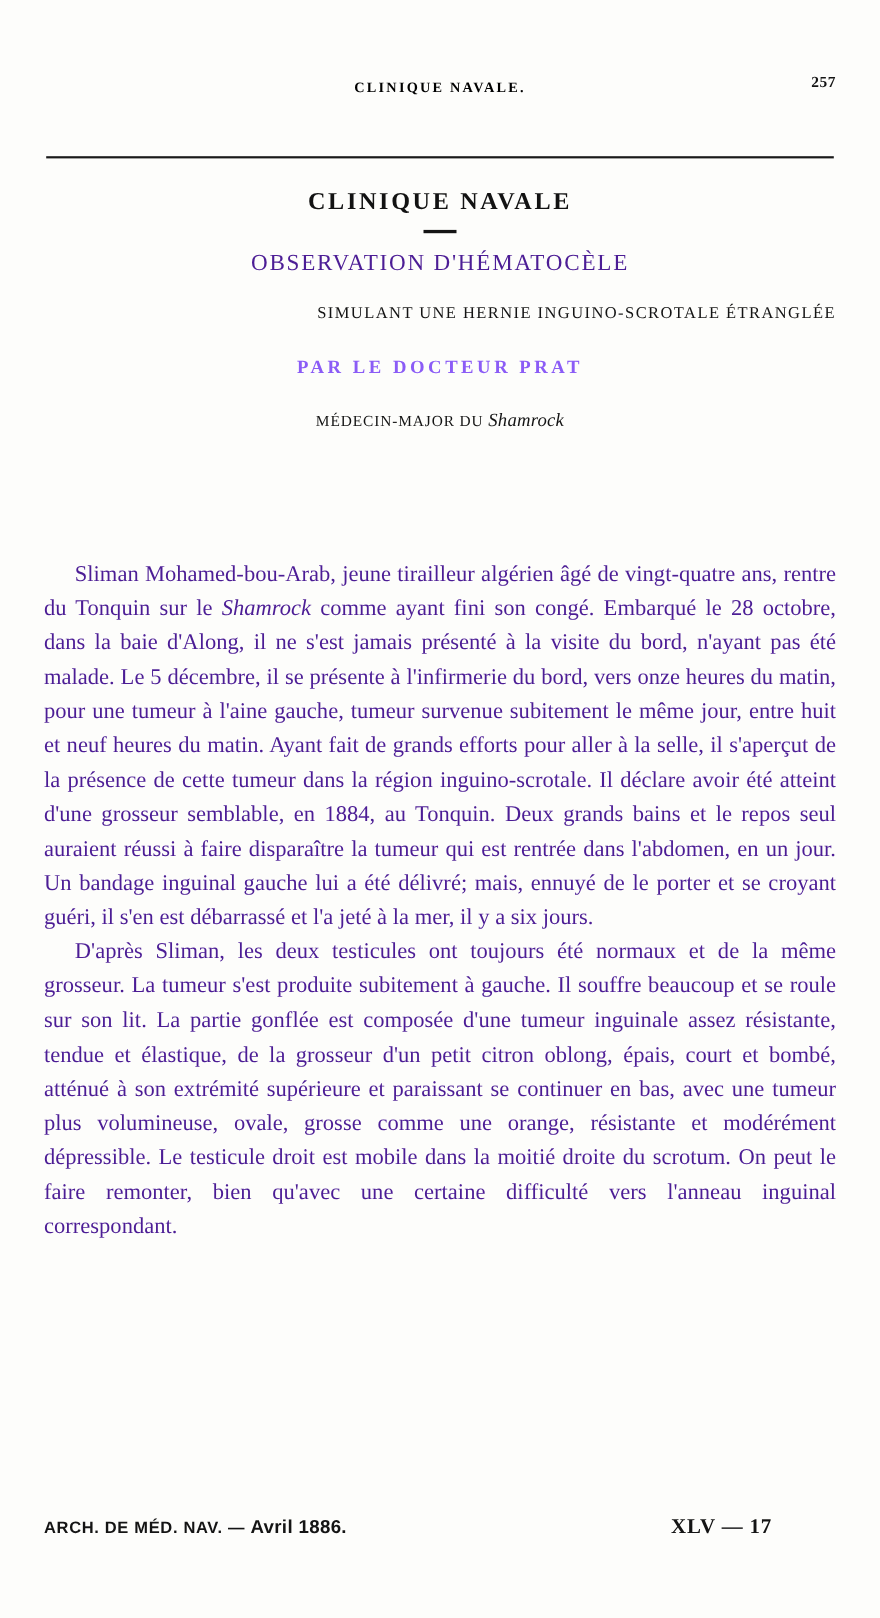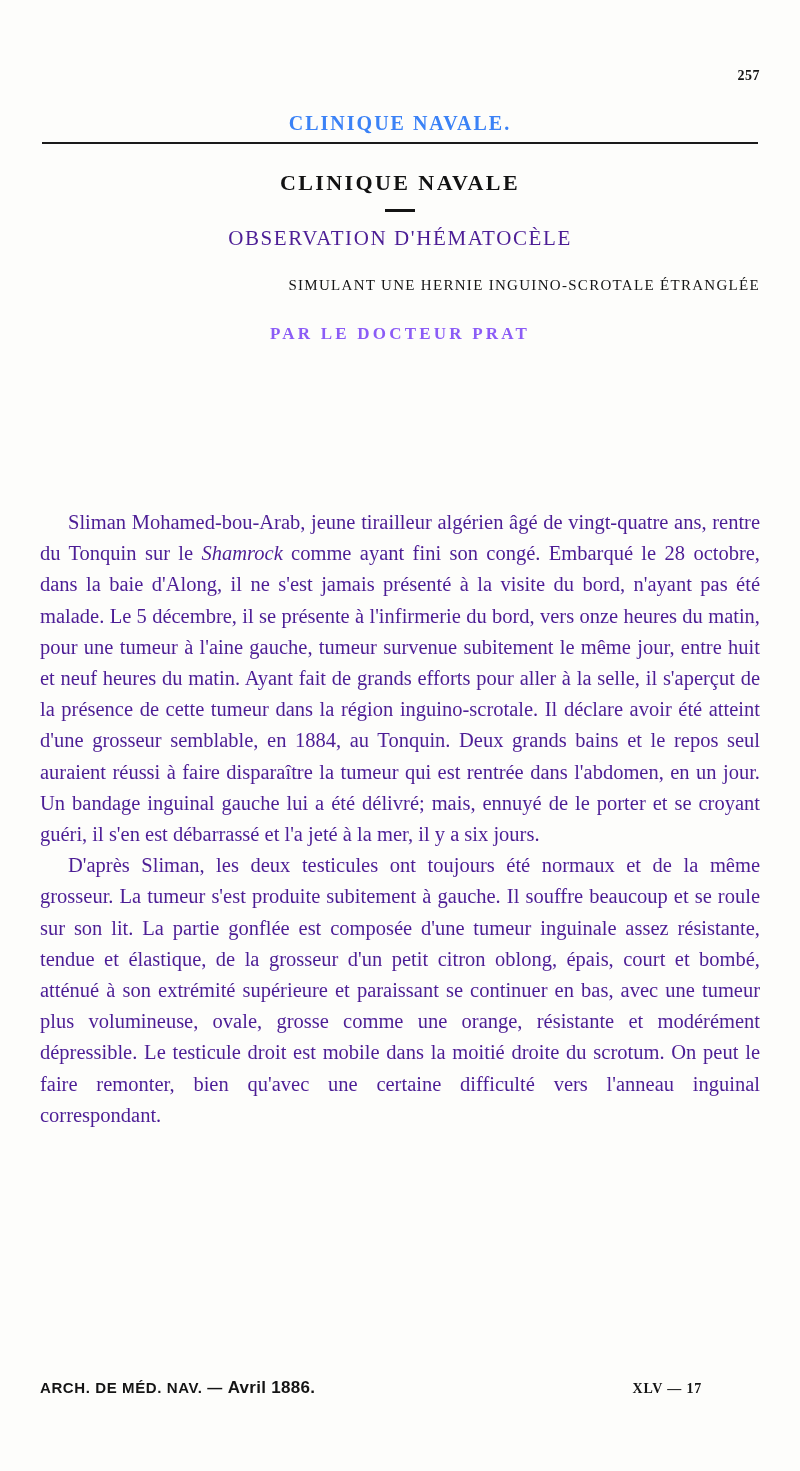--- a/index.html
+++ b/index.html
@@ -29,24 +29,23 @@
     left: 0;
     top: 42px;
     width: 720px;
     display: flex;
     align-items: baseline;
     justify-content: center;
   }
   .runhead-title {
     font-family: "Liberation Serif", serif;
     font-weight: bold;
-    font-size: 20px;
+    font-size: 13px;
     letter-spacing: 2.0px;
-    color: #3b82f6;
-    margin-top: 40px;
+    color: #000000;
   }
   .runhead-page {
     position: absolute;
     right: 0;
     top: 38px;
     font-family: "Liberation Serif", serif;
     font-weight: bold;
     font-size: 14px;
     letter-spacing: 0.5px;
     color: #141414;
@@ -147,21 +146,21 @@
     font-family: Liberation Sans, sans-serif;
     font-weight: bold;
     font-size: 15px;
     letter-spacing: 0.6px;
     color: #141414;
   }
   .foot-left .reg { font-weight: bold; font-size: 17px; letter-spacing: 0.3px;}
   .foot-right {
     font-family: "Liberation Serif", serif;
     font-weight: bold;
-    font-size: 14px;
+    font-size: 19px;
     letter-spacing: 0.8px;
     color: #141414;
     padding-right: 58px;
   }
 </style>
 </head>
 <body>
 
 <div class="page">
   <div class="sheet">
@@ -172,20 +171,21 @@
     <div class="runhead-page">257</div>
 
     <div class="rule"></div>
 
     <div class="headblock">
       <div class="h-main">CLINIQUE NAVALE</div>
       <div class="h-dash"></div>
       <div class="h-sub1">OBSERVATION D'HÉMATOCÈLE</div>
       <div class="h-sub2">SIMULANT UNE HERNIE INGUINO-SCROTALE ÉTRANGLÉE</div>
       <div class="h-author">PAR LE DOCTEUR PRAT</div>
+      <div class="h-affil"><span>MÉDECIN-MAJOR DU </span><span class="ital">Shamrock</span></div>
     </div>
 
     <div class="body">
       <p class="para"><span class="indent"></span><span>Sliman Mohamed-bou-Arab, jeune tirailleur algérien âgé de vingt-quatre ans, rentre du Tonquin sur le </span><span class="ital">Shamrock</span><span> comme ayant fini son congé. Embarqué le 28 octobre, dans la baie d'Along, il ne s'est jamais présenté à la visite du bord, n'ayant pas été malade. Le 5 décembre, il se présente à l'infirmerie du bord, vers onze heures du matin, pour une tumeur à l'aine gauche, tumeur survenue subitement le même jour, entre huit et neuf heures du matin. Ayant fait de grands efforts pour aller à la selle, il s'aperçut de la présence de cette tumeur dans la région inguino-scrotale. Il déclare avoir été atteint d'une grosseur semblable, en 1884, au Tonquin. Deux grands bains et le repos seul auraient réussi à faire disparaître la tumeur qui est rentrée dans l'abdomen, en un jour. Un bandage inguinal gauche lui a été délivré; mais, ennuyé de le porter et se croyant guéri, il s'en est débarrassé et l'a jeté à la mer, il y a six jours.</span></p>
       <p class="para"><span class="indent"></span><span>D'après Sliman, les deux testicules ont toujours été normaux et de la même grosseur. La tumeur s'est produite subitement à gauche. Il souffre beaucoup et se roule sur son lit. La partie gonflée est composée d'une tumeur inguinale assez résistante, tendue et élastique, de la grosseur d'un petit citron oblong, épais, court et bombé, atténué à son extrémité supérieure et paraissant se continuer en bas, avec une tumeur plus volumineuse, ovale, grosse comme une orange, résistante et modérément dépressible. Le testicule droit est mobile dans la moitié droite du scrotum. On peut le faire remonter, bien qu'avec une certaine difficulté vers l'anneau inguinal correspondant.</span></p>
     </div>
 
     <div class="footer">
       <div class="foot-left"><span>ARCH. DE MÉD. NAV. — </span><span class="reg">Avril 1886.</span></div>
       <div class="foot-right">XLV — 17</div>

